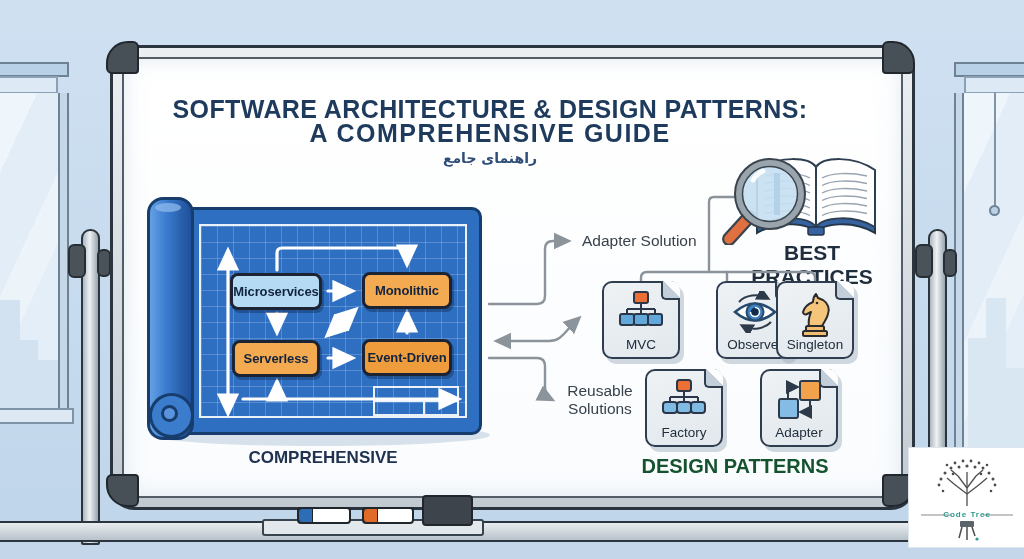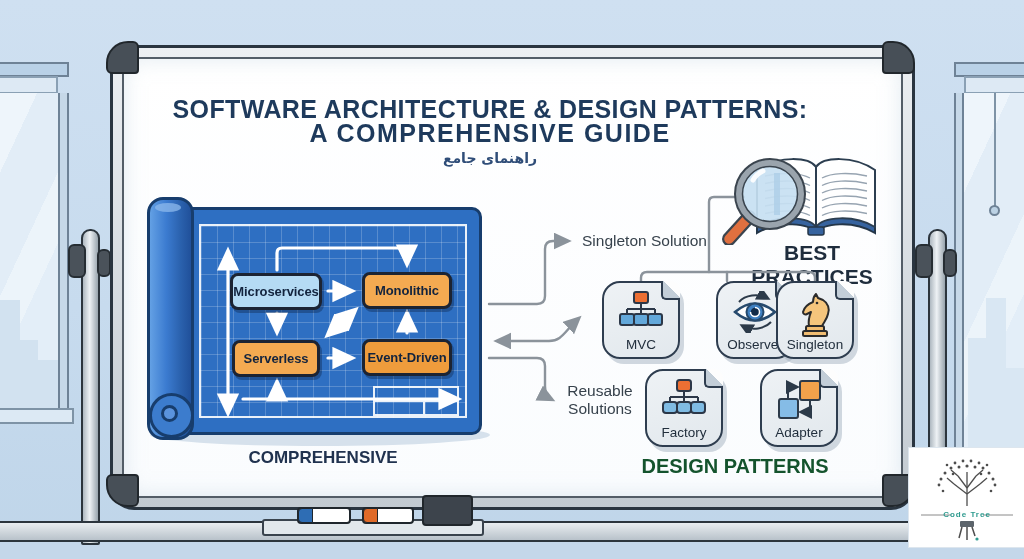--- a/index.html
+++ b/index.html
@@ -81,21 +81,21 @@
     background:#5a93dd;border:3px solid #173d6d;box-sizing:border-box;}
   .bp-node{position:absolute;display:flex;align-items:center;justify-content:center;box-sizing:border-box;
     border:3px solid #1c2433;border-radius:8px;font-weight:bold;font-size:13px;
     color:#12233d;box-shadow:2px 3px 0 rgba(10,30,60,.35);z-index:7;letter-spacing:-.1px;}
   .cap-label{position:absolute;text-align:center;font-weight:bold;color:#20324f;z-index:4;}
   
   .ann{position:absolute;font-size:15.5px;color:#37424c;z-index:6;}
   
   .pcard{position:absolute;width:78px;height:78px;box-sizing:border-box;
     background:linear-gradient(160deg,#eef2f5,#e2e8ed);
-    border:2.5px solid #2e3d4f;border-radius:18px;
+    border:2.5px solid #2e3d4f;border-radius:10px;
     box-shadow:4px 5px 0 rgba(163,178,192,.5);z-index:6;}
   .fold{position:absolute;top:-2px;right:-2px;width:17px;height:17px;
     border-left:2.5px solid #2e3d4f;border-bottom:2.5px solid #2e3d4f;
     border-radius:0 9px 0 5px;
     background:linear-gradient(to bottom left,#fdfdfd 48%,#c3ced8 48%);}
   .pcard .plabel{position:absolute;bottom:5px;left:0;right:0;text-align:center;
     font-size:13.5px;color:#222f3d;}
   .pcard svg{position:absolute;top:8px;left:50%;transform:translateX(-50%);}
   
   #scene{position:absolute;left:0;top:0;z-index:5;pointer-events:none;}
@@ -206,21 +206,21 @@
 </div>
 <div class="bp-node" style="left:232px;top:340px;width:88px;height:37px;background:#f4aa51;">
   <span>Serverless</span>
 </div>
 <div class="bp-node" style="left:362px;top:339px;width:90px;height:37px;background:#ef9c3c;">
   <span>Event-Driven</span>
 </div>
 
 <div class="cap-label" style="left:228px;top:448px;width:190px;font-size:17px;">COMPREHENSIVE</div>
 
-<div class="ann" style="left:582px;top:232px;">Singleton Solution</div>
+<div class="ann" style="left:582px;top:232px;">Adapter Solution</div>
 <div class="ann" style="left:563px;top:382px;width:74px;line-height:18px;text-align:center;">Reusable Solutions</div>
 <div class="cap-label" style="left:726px;top:241px;width:172px;font-size:21px;color:#1f2d3d;">BEST PRACTICES</div>
 <div class="cap-label" style="left:640px;top:455px;width:190px;font-size:20px;color:#14532d;">DESIGN PATTERNS</div>
 
 <svg id="booksvg" width="185" height="105" viewBox="0 0 185 105">
   <g>
     <path d="M54 36 C76 21 106 23 113 33 C120 23 150 21 172 36 L172 93 C150 80 120 83 113 93 C106 83 76 80 54 93 Z" fill="#36639f" stroke="#243648" stroke-width="2"></path>
     <path d="M54 30 C76 15 106 17 113 27 C120 17 150 15 172 30 L172 87 C150 74 120 77 113 87 C106 77 76 74 54 87 Z" fill="#ffffff" stroke="#2c3e50" stroke-width="2"></path>
     <path d="M113 27 V87" stroke="#2c3e50" stroke-width="2"></path>
     <g stroke="#97a4b1" stroke-width="1.4" fill="none">

